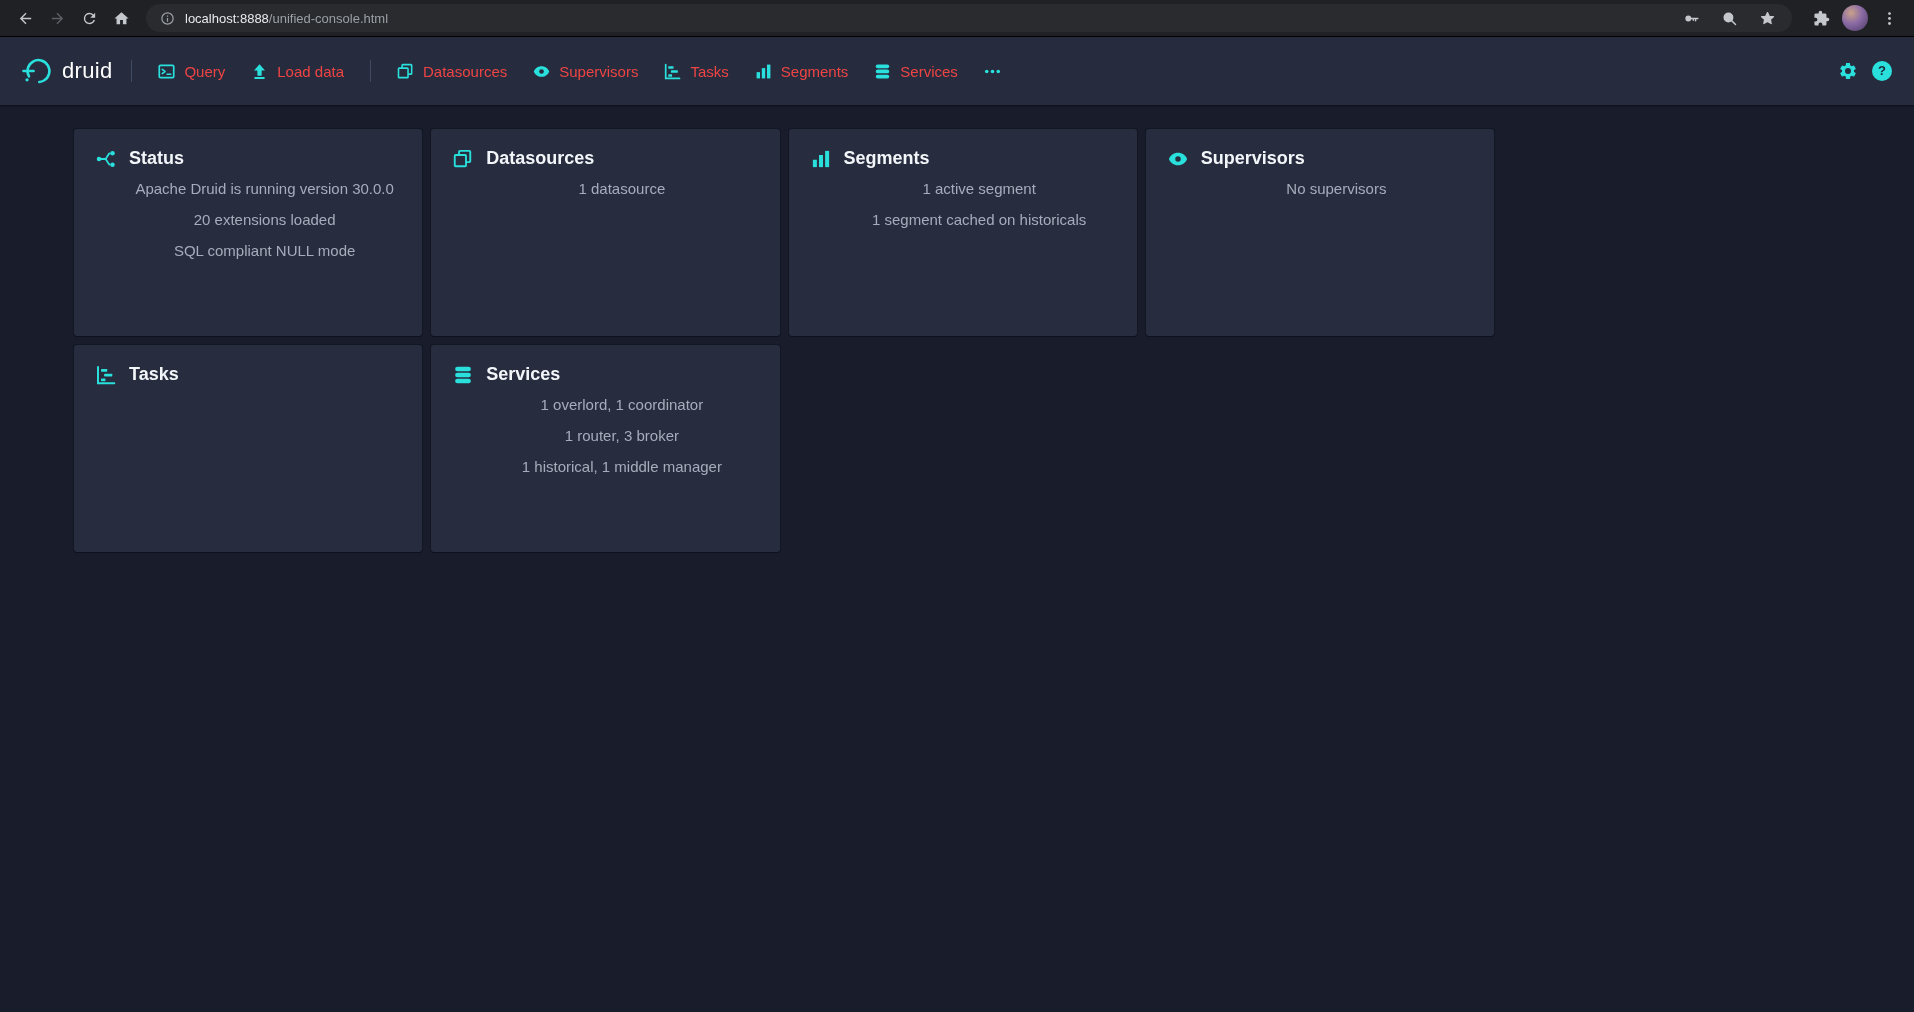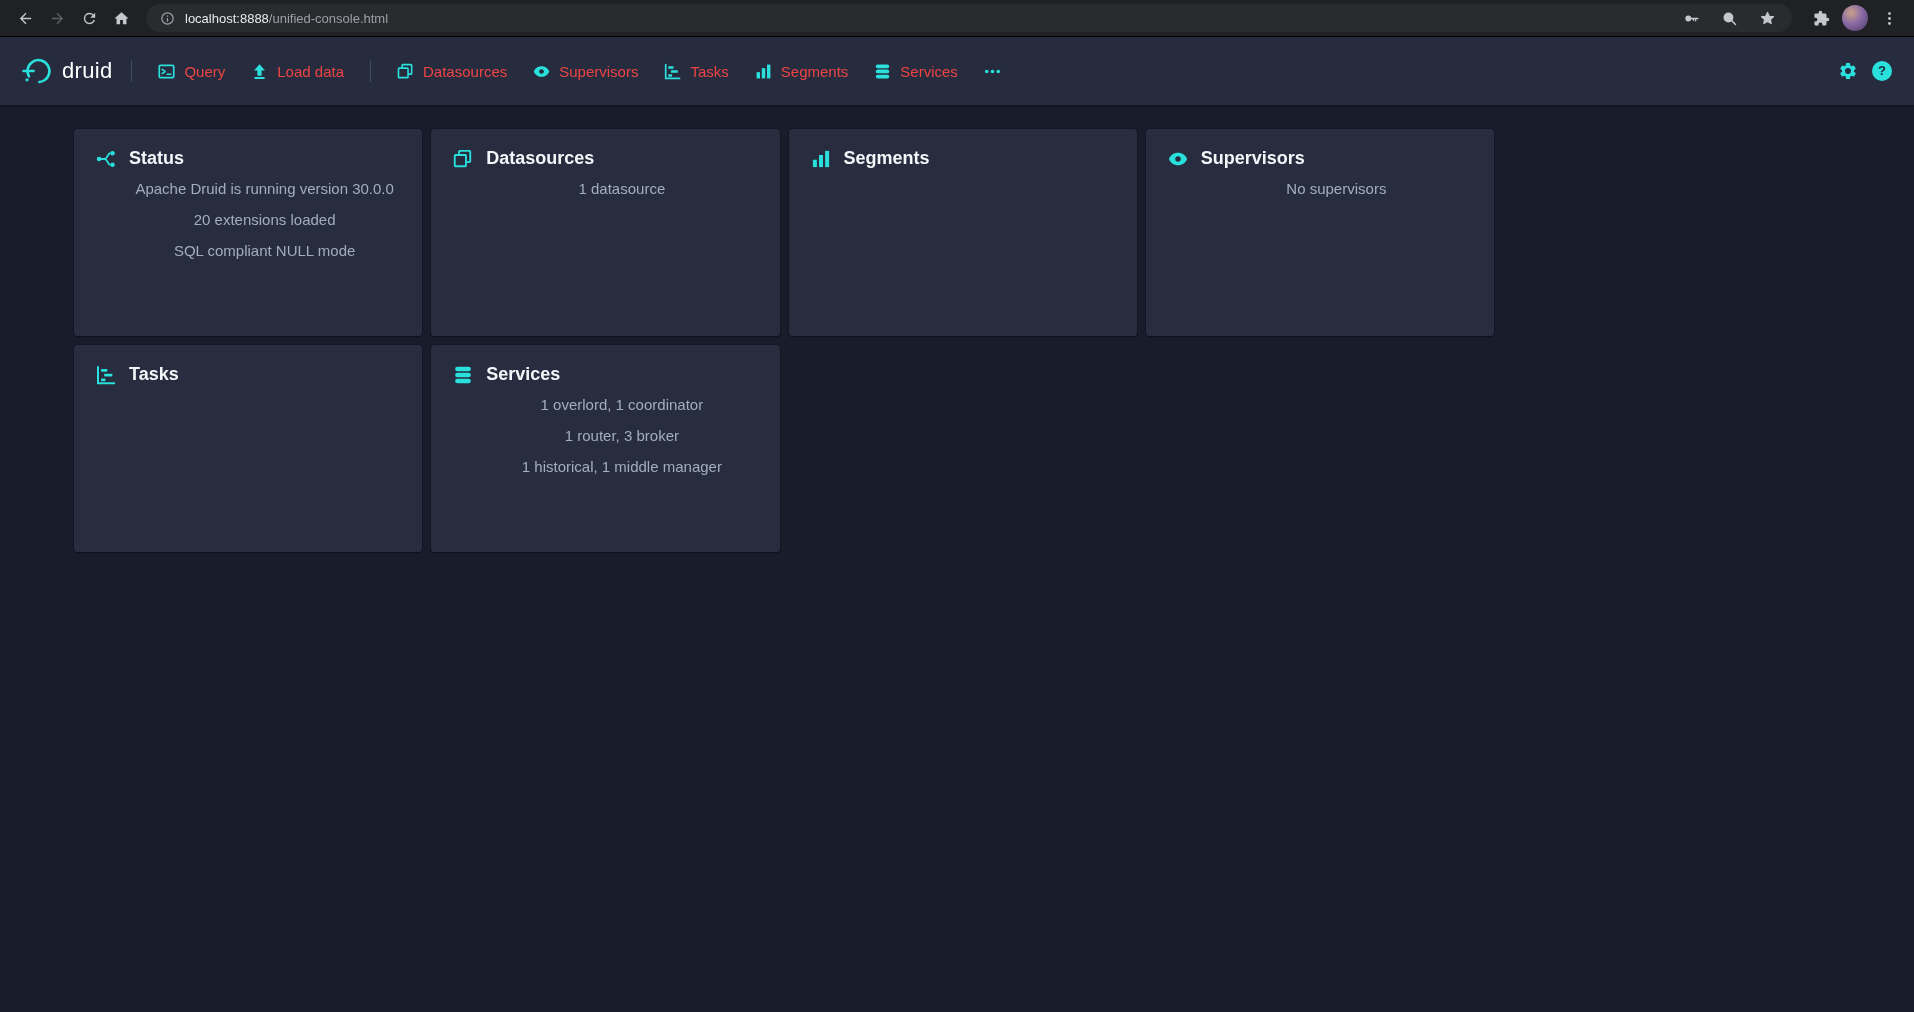--- a/index.html
+++ b/index.html
@@ -321,20 +321,24 @@
     <div class="card-header">
       <span class="icon card-icon">
         <svg viewBox="0 0 16 16">
             <rect x="1.5" y="8.6" width="3.2" height="5.9" fill="currentColor"></rect>
             <rect x="6.4" y="4.8" width="3.2" height="9.7" fill="currentColor"></rect>
             <rect x="11.3" y="1.5" width="3.2" height="13" fill="currentColor"></rect>
           </svg>
       </span>
       <span class="card-title">Segments</span>
     </div>
+    <div class="card-lines">
+      <div class="card-line">1 active segment</div>
+      <div class="card-line">1 segment cached on historicals</div>
+    </div>
   </div>
 
   <div class="home-card">
     <div class="card-header">
       <span class="icon card-icon">
         <svg viewBox="0 0 16 16">
             <path d="M8 3C4.5 3 1.8 5.1.7 8c1.1 2.9 3.8 5 7.3 5s6.2-2.1 7.3-5C14.2 5.1 11.5 3 8 3z" fill="currentColor"></path>
             <circle cx="8" cy="8" r="2.2" fill="#272c3f"></circle>
           </svg>
       </span>

